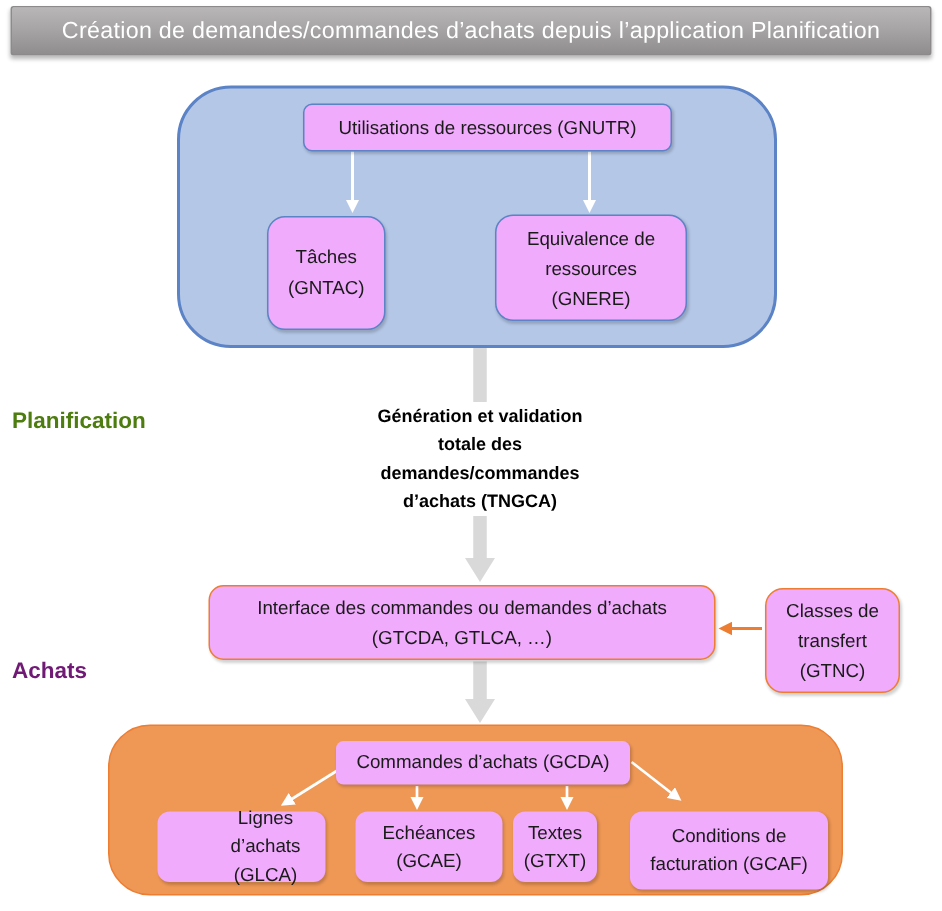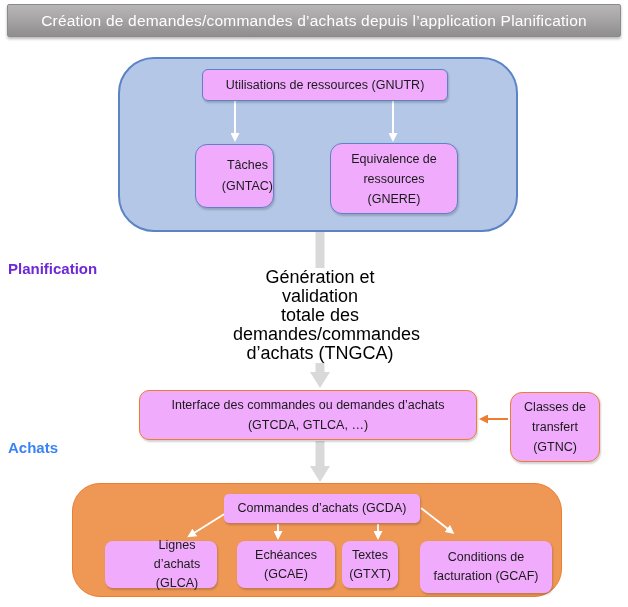--- a/index.html
+++ b/index.html
@@ -30,38 +30,38 @@
   
   .box{
     position:absolute;background:#f0abfc;box-sizing:border-box;
     display:flex;align-items:center;justify-content:center;text-align:center;
     font-size:12.5px;line-height:19px;white-space:pre-line;
     box-shadow:1px 1.5px 2px rgba(0,0,0,0.18);z-index:3;
   }
   .box.blue-border{border:1.5px solid #5B83C6;}
   .box.orange-border{border:1.5px solid #ED7D31;}
   .b-gnutr{left:202px;top:69px;width:246px;height:32px;border-radius:6px;}
-  .b-gntac{left:195px;top:144px;width:79px;height:64px;border-radius:12px;line-height:21px;justify-content:flex-end;}
+  .b-gntac{left:178px;top:144px;width:79px;height:76px;border-radius:12px;line-height:21px;}
   .b-gnere{left:330px;top:143px;width:128px;height:71px;border-radius:12px;line-height:20px;}
   .b-interface{left:139px;top:390px;width:338px;height:50px;border-radius:10px;line-height:20px;}
   .b-classes{left:510px;top:392px;width:90px;height:70px;border-radius:12px;line-height:20px;}
   .b-gcda{left:224px;top:494px;width:196px;height:29px;border-radius:5px;}
   .b-glca{left:105px;top:541px;width:112px;height:47px;border-radius:8px;padding-left:32px;}
   .b-gcae{left:237px;top:541px;width:98px;height:47px;border-radius:8px;}
   .b-gtxt{left:342px;top:541px;width:56px;height:47px;border-radius:8px;}
   .b-gcaf{left:420px;top:541px;width:132px;height:52px;border-radius:8px;}
   
   .section-label{position:absolute;font-size:15px;font-weight:bold;z-index:4;}
-  .label-planification{left:8px;top:260px;color:#6d28d9;}
-  .label-achats{left:8px;top:439px;color:#3b82f6;}
+  .label-planification{left:8px;top:272px;color:#4d7c0f;}
+  .label-achats{left:8px;top:439px;color:#701a75;}
   
   .gen-text{
     position:absolute;left:233px;top:268px;width:174px;z-index:4;
-    background:#ffffff;text-align:center;font-weight:normal;color:#000000;
-    font-size:18px;line-height:19px;white-space:pre-line;
+    background:#ffffff;text-align:center;font-weight:bold;color:#000000;
+    font-size:12px;line-height:19px;white-space:pre-line;
   }
   
   svg.arrows{position:absolute;left:0;top:0;z-index:2;}
 </style>
 </head>
 <body>
 
 <div class="canvas">
 
   <div class="title-bar">

